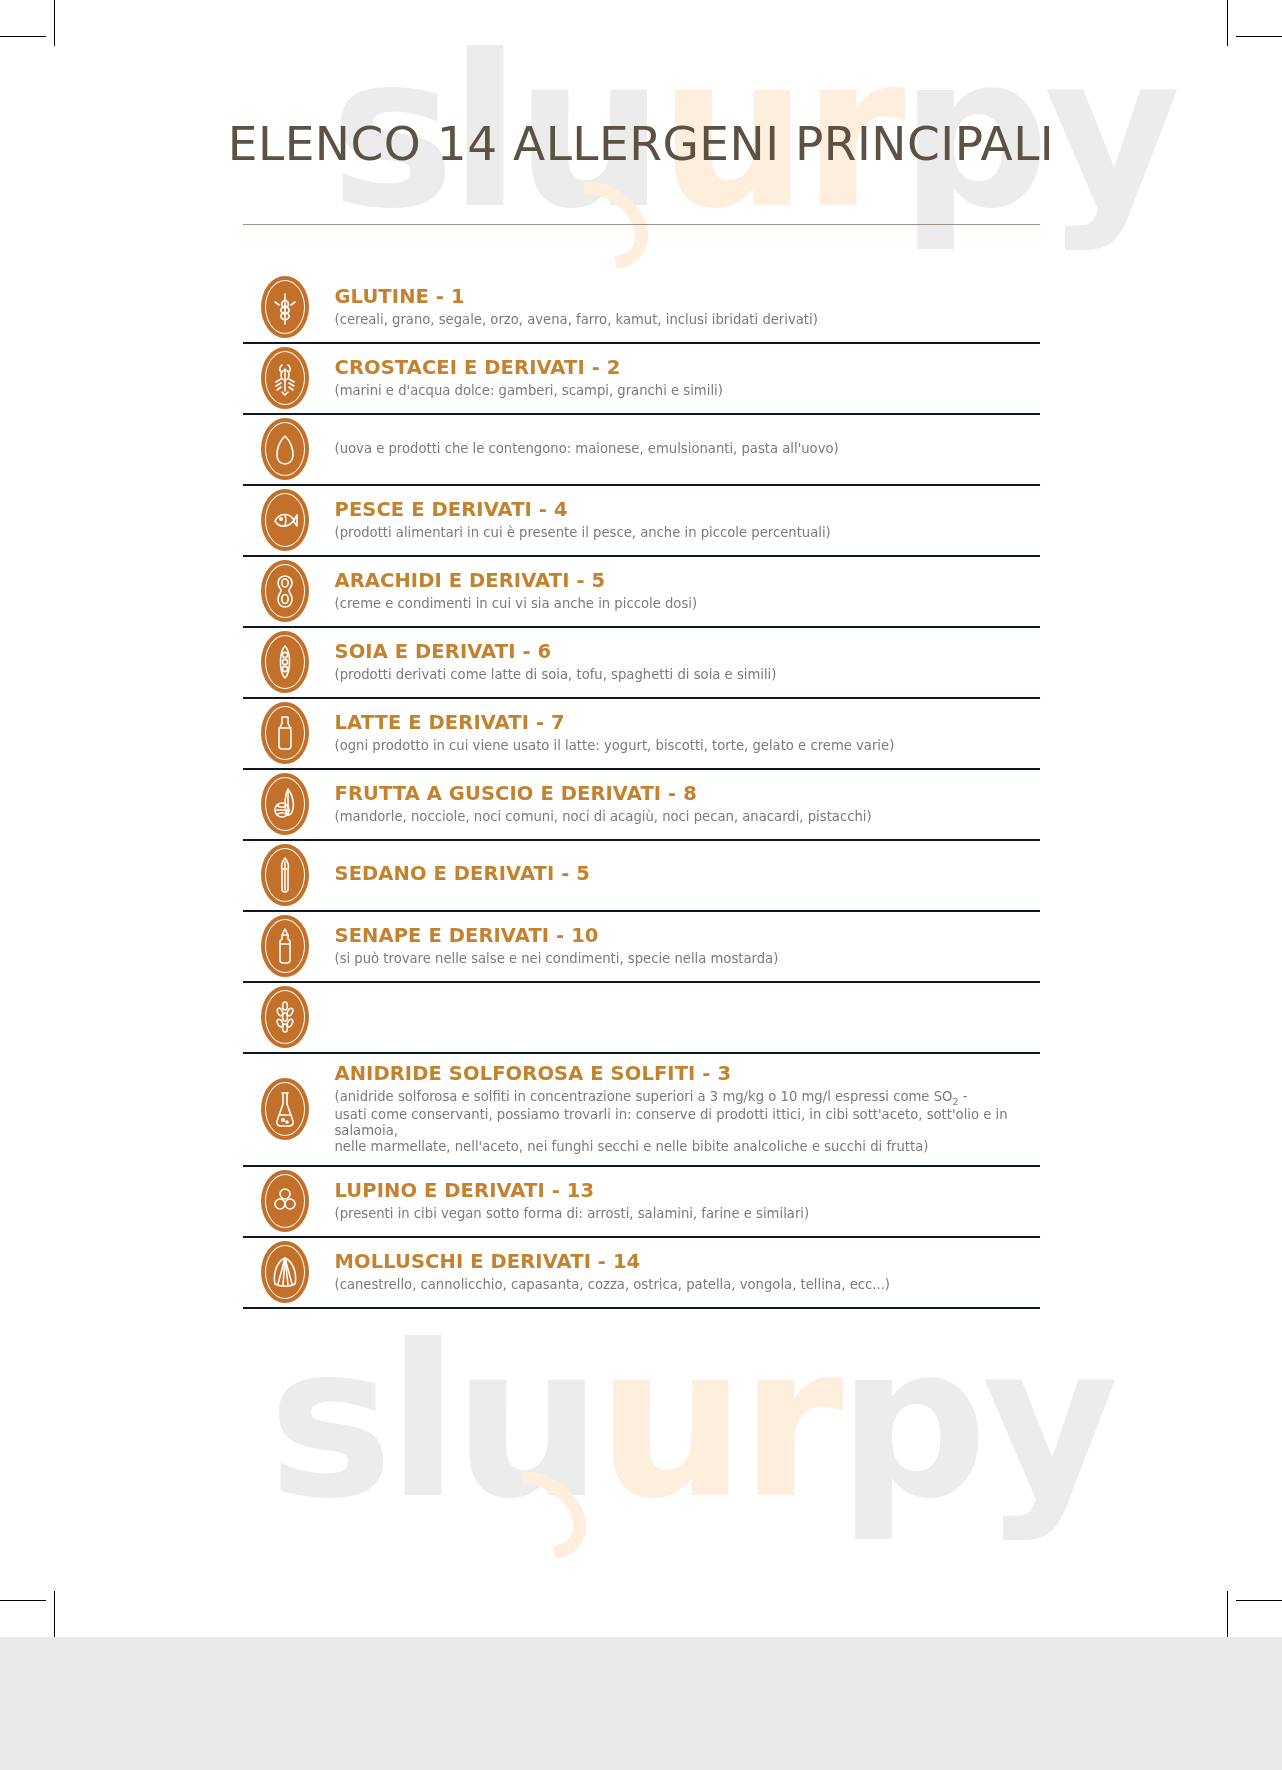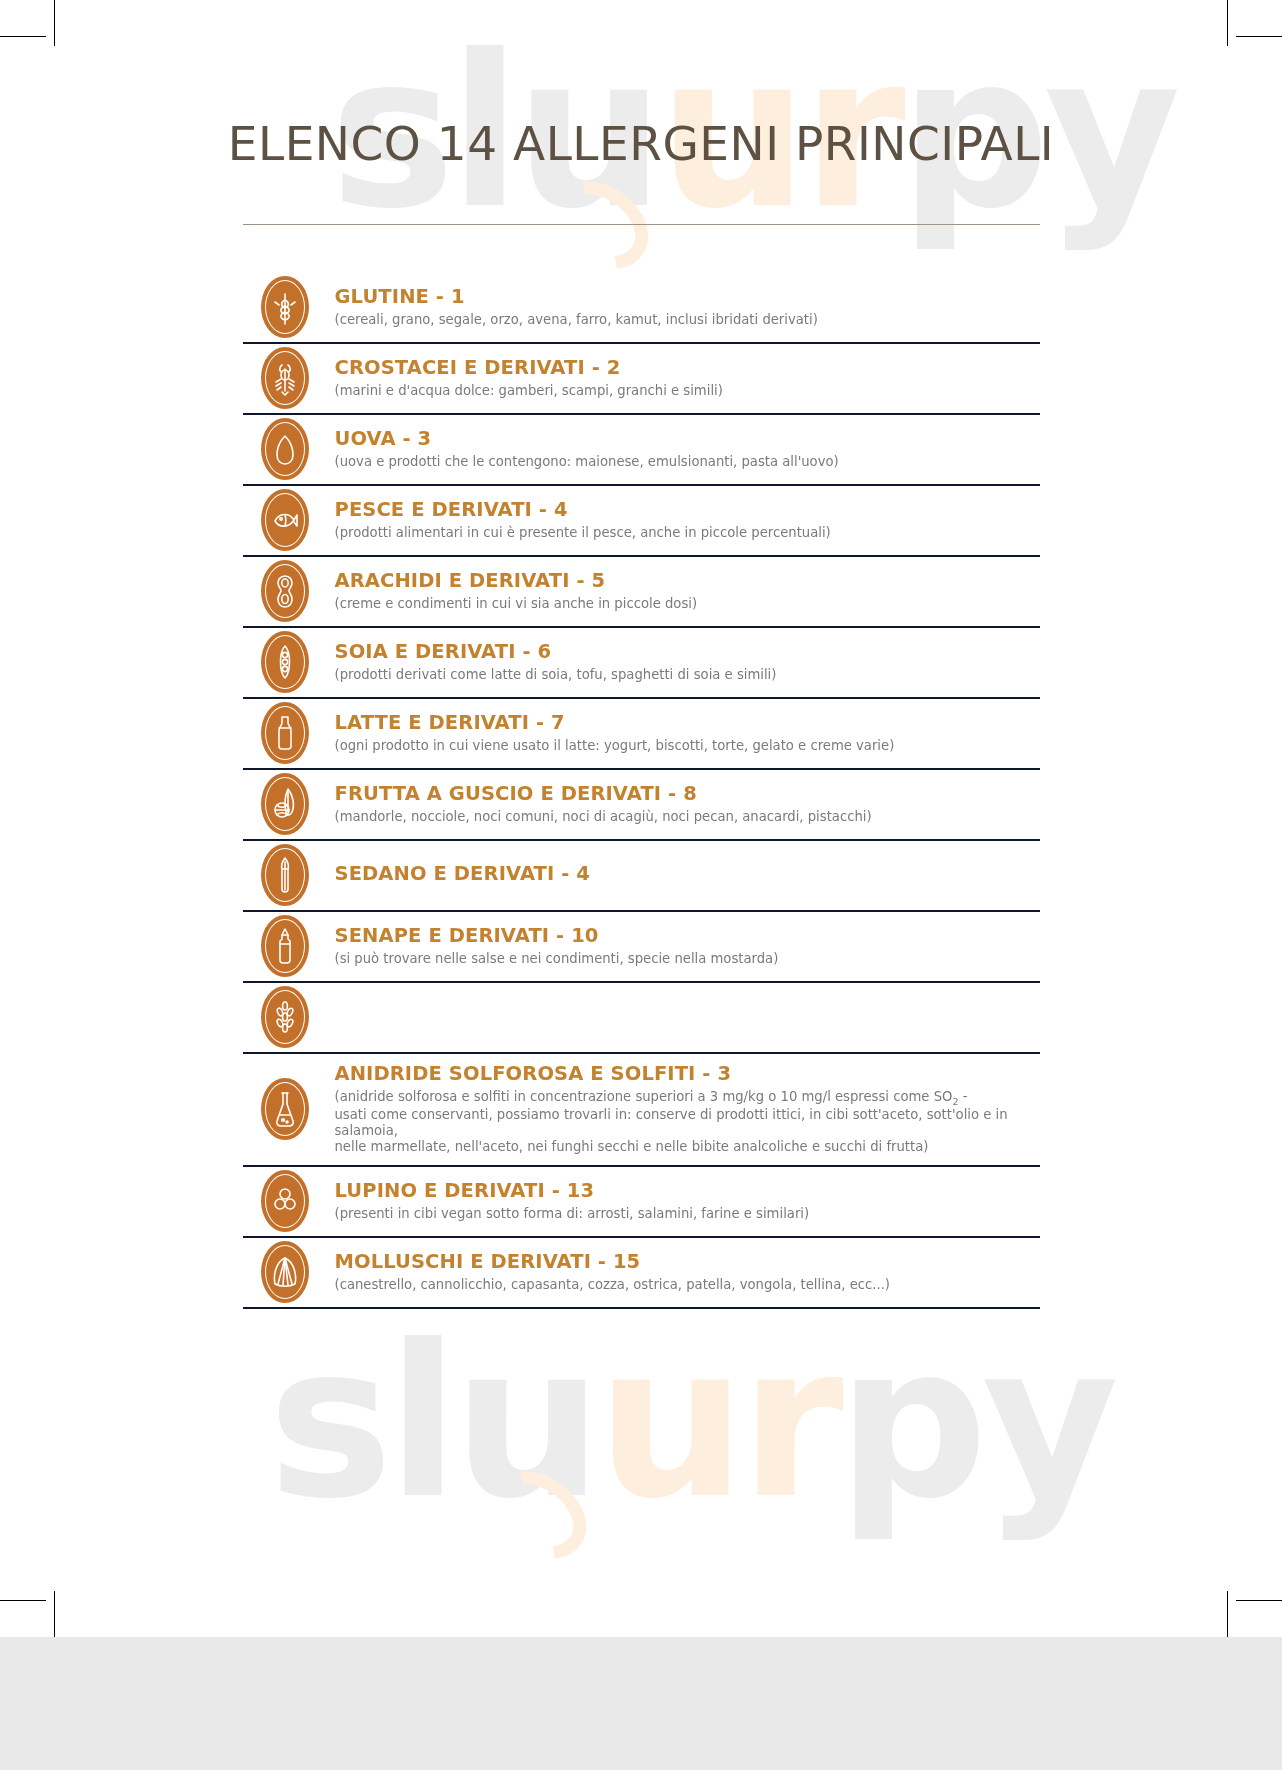--- a/index.html
+++ b/index.html
@@ -240,21 +240,20 @@
 
       <div class="row">
         <div class="badge">
           <div class="ring-outer"></div>
             <div class="ring-inner"></div>
           <svg viewBox="0 0 28 38">
             <path d="M14 6 C8 12 6 20 6 25 C6 31 10 34 14 34 C18 34 22 31 22 25 C22 20 20 12 14 6Z"></path>
           </svg>
         </div>
         <div class="texts">
-          <p class="name">UOVA - 3</p>
           <p class="desc">(uova e prodotti che le contengono: maionese, emulsionanti, pasta all'uovo)</p>
         </div>
       </div>
 
       <div class="row">
         <div class="badge">
           <div class="ring-outer"></div>
             <div class="ring-inner"></div>
           <svg viewBox="0 0 28 38">
             <path d="M4 20 C8 12 18 11 23 19 C18 27 8 27 4 20Z"></path>
@@ -340,21 +339,21 @@
         <div class="badge">
           <div class="ring-outer"></div>
             <div class="ring-inner"></div>
           <svg viewBox="0 0 28 38">
             <path d="M14 2 C11 6 10 10 11 13 L11 33 C11 35 12 36 14 36 C16 36 17 35 17 33 L17 13 C18 10 17 6 14 2Z"></path>
             <path d="M14 6 L14 34"></path>
             <path d="M11 13 L17 13"></path>
           </svg>
         </div>
         <div class="texts">
-          <p class="name">SEDANO E DERIVATI - 4</p>
+          <p class="name">SEDANO E DERIVATI - 5</p>
         </div>
       </div>
 
       <div class="row">
         <div class="badge">
           <div class="ring-outer"></div>
             <div class="ring-inner"></div>
           <svg viewBox="0 0 28 38">
             <path d="M14 2 L11 8 L11 12 L9 14 L9 33 C9 35 10 36 12 36 L16 36 C18 36 19 35 19 33 L19 14 L17 12 L17 8 Z"></path>
             <path d="M9 17 L19 17"></path>
@@ -429,20 +428,20 @@
             <div class="ring-inner"></div>
           <svg viewBox="0 0 28 38">
             <path d="M14 5 C5 9 2 22 4 31 C9 34 19 34 24 31 C26 22 23 9 14 5Z"></path>
             <path d="M14 5 L12 32"></path>
             <path d="M14 5 L7 31"></path>
             <path d="M14 5 L17 32"></path>
             <path d="M14 5 L21 31"></path>
           </svg>
         </div>
         <div class="texts">
-          <p class="name">MOLLUSCHI E DERIVATI - 15</p>
+          <p class="name">MOLLUSCHI E DERIVATI - 14</p>
           <p class="desc">(canestrello, cannolicchio, capasanta, cozza, ostrica, patella, vongola, tellina, ecc...)</p>
         </div>
       </div>
 
     </div>
   </div>
 </div>
 
 </body></html>

